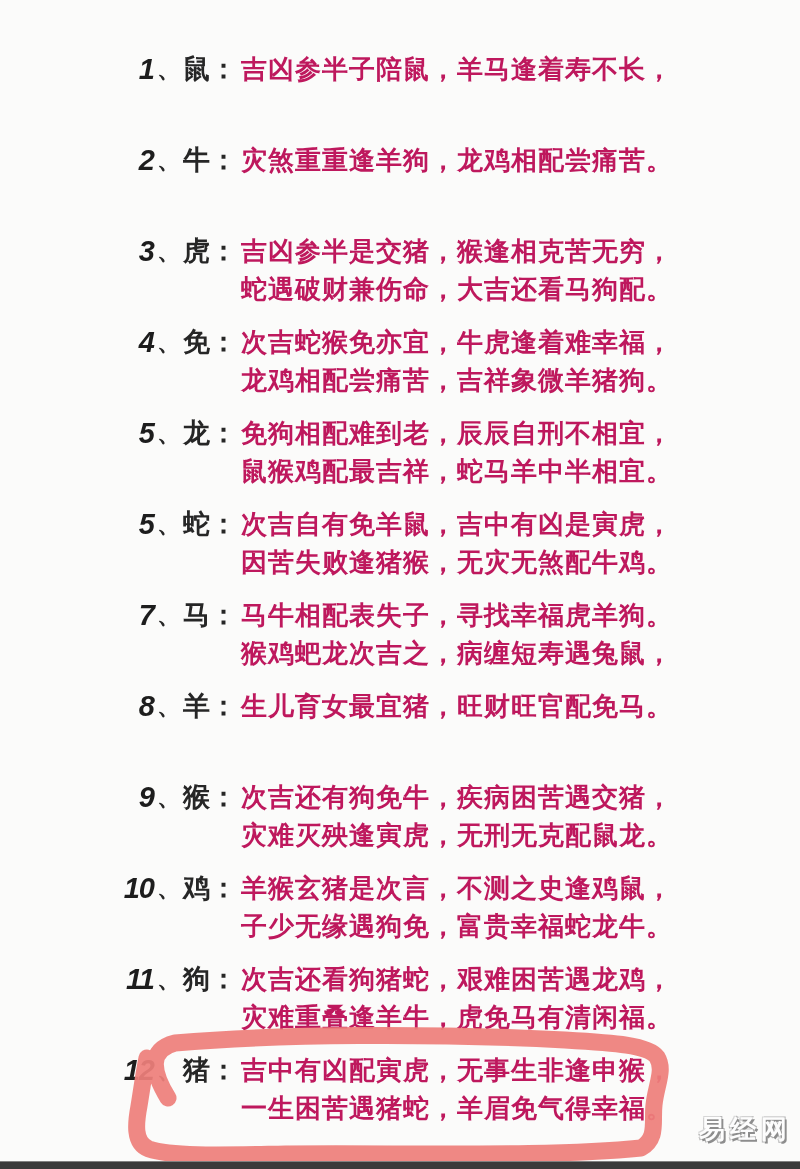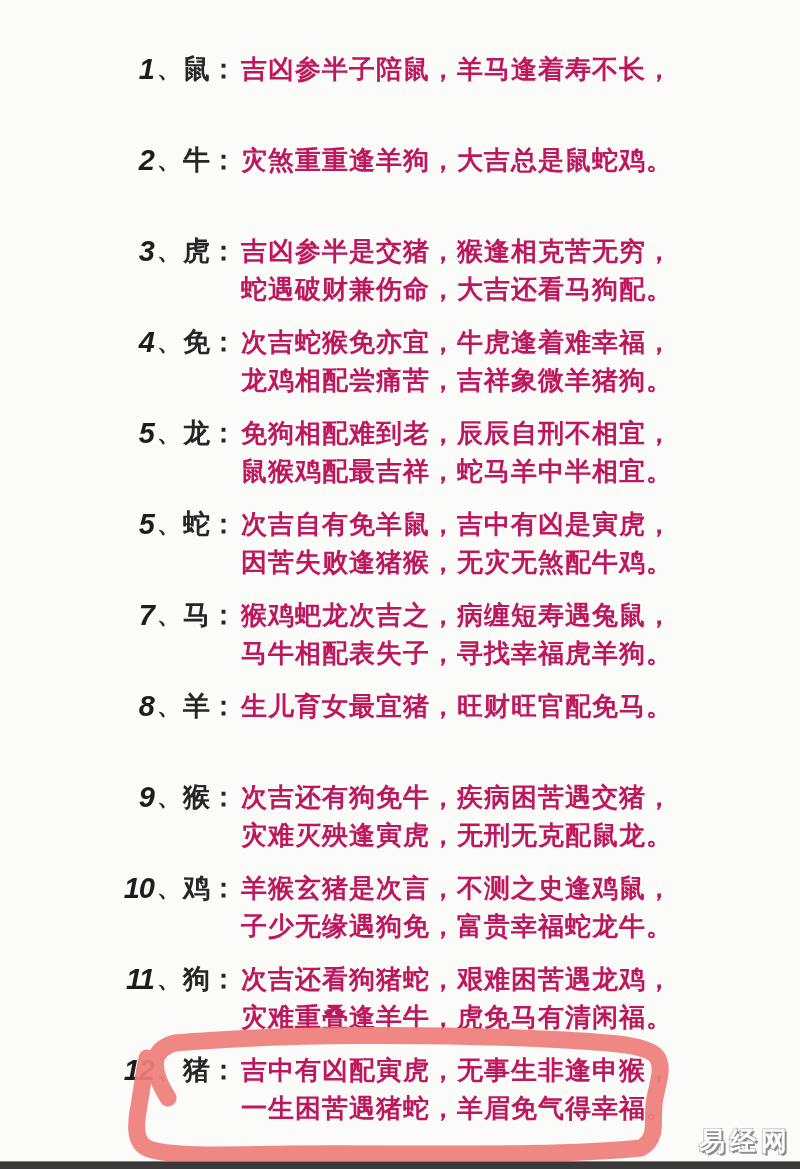--- a/index.html
+++ b/index.html
@@ -59,21 +59,21 @@
   }
   
   .bottom-bar{
     position:absolute;left:0;bottom:0;width:800px;height:7px;
     background:#3a3a3a;
     border-top:1px solid #818181;
   }
   
   .watermark{
     position:absolute;
-    right:8px;bottom:10px;
+    right:8px;bottom:22px;
     font-size:26px;
     font-weight:700;
     letter-spacing:5px;
     color:#fdfdfd;
     text-shadow:
       2px 2px 0 #8d8d8d,
       -1px -1px 0 #d6d6d6,
       1px -1px 0 #b5b5b5,
       -1px 1px 0 #b5b5b5;
   }
@@ -95,21 +95,21 @@
       </div>
     </div>
 
     <div class="item">
       <div class="num-col">
         <span class="num">2</span>
         <span class="enum-sep">、</span>
       </div>
       <div class="animal-col">牛：</div>
       <div class="verses">
-        <div class="verse-line">灾煞重重逢羊狗，大吉总是鼠蛇鸡。</div>
+        <div class="verse-line">灾煞重重逢羊狗，龙鸡相配尝痛苦。</div>
       </div>
     </div>
 
     <div class="item">
       <div class="num-col">
         <span class="num">3</span>
         <span class="enum-sep">、</span>
       </div>
       <div class="animal-col">虎：</div>
       <div class="verses">
@@ -154,22 +154,22 @@
       </div>
     </div>
 
     <div class="item">
       <div class="num-col">
         <span class="num">7</span>
         <span class="enum-sep">、</span>
       </div>
       <div class="animal-col">马：</div>
       <div class="verses">
+        <div class="verse-line">马牛相配表失子，寻找幸福虎羊狗。</div>
         <div class="verse-line">猴鸡蚆龙次吉之，病缠短寿遇兔鼠，</div>
-        <div class="verse-line">马牛相配表失子，寻找幸福虎羊狗。</div>
       </div>
     </div>
 
     <div class="item">
       <div class="num-col">
         <span class="num">8</span>
         <span class="enum-sep">、</span>
       </div>
       <div class="animal-col">羊：</div>
       <div class="verses">

